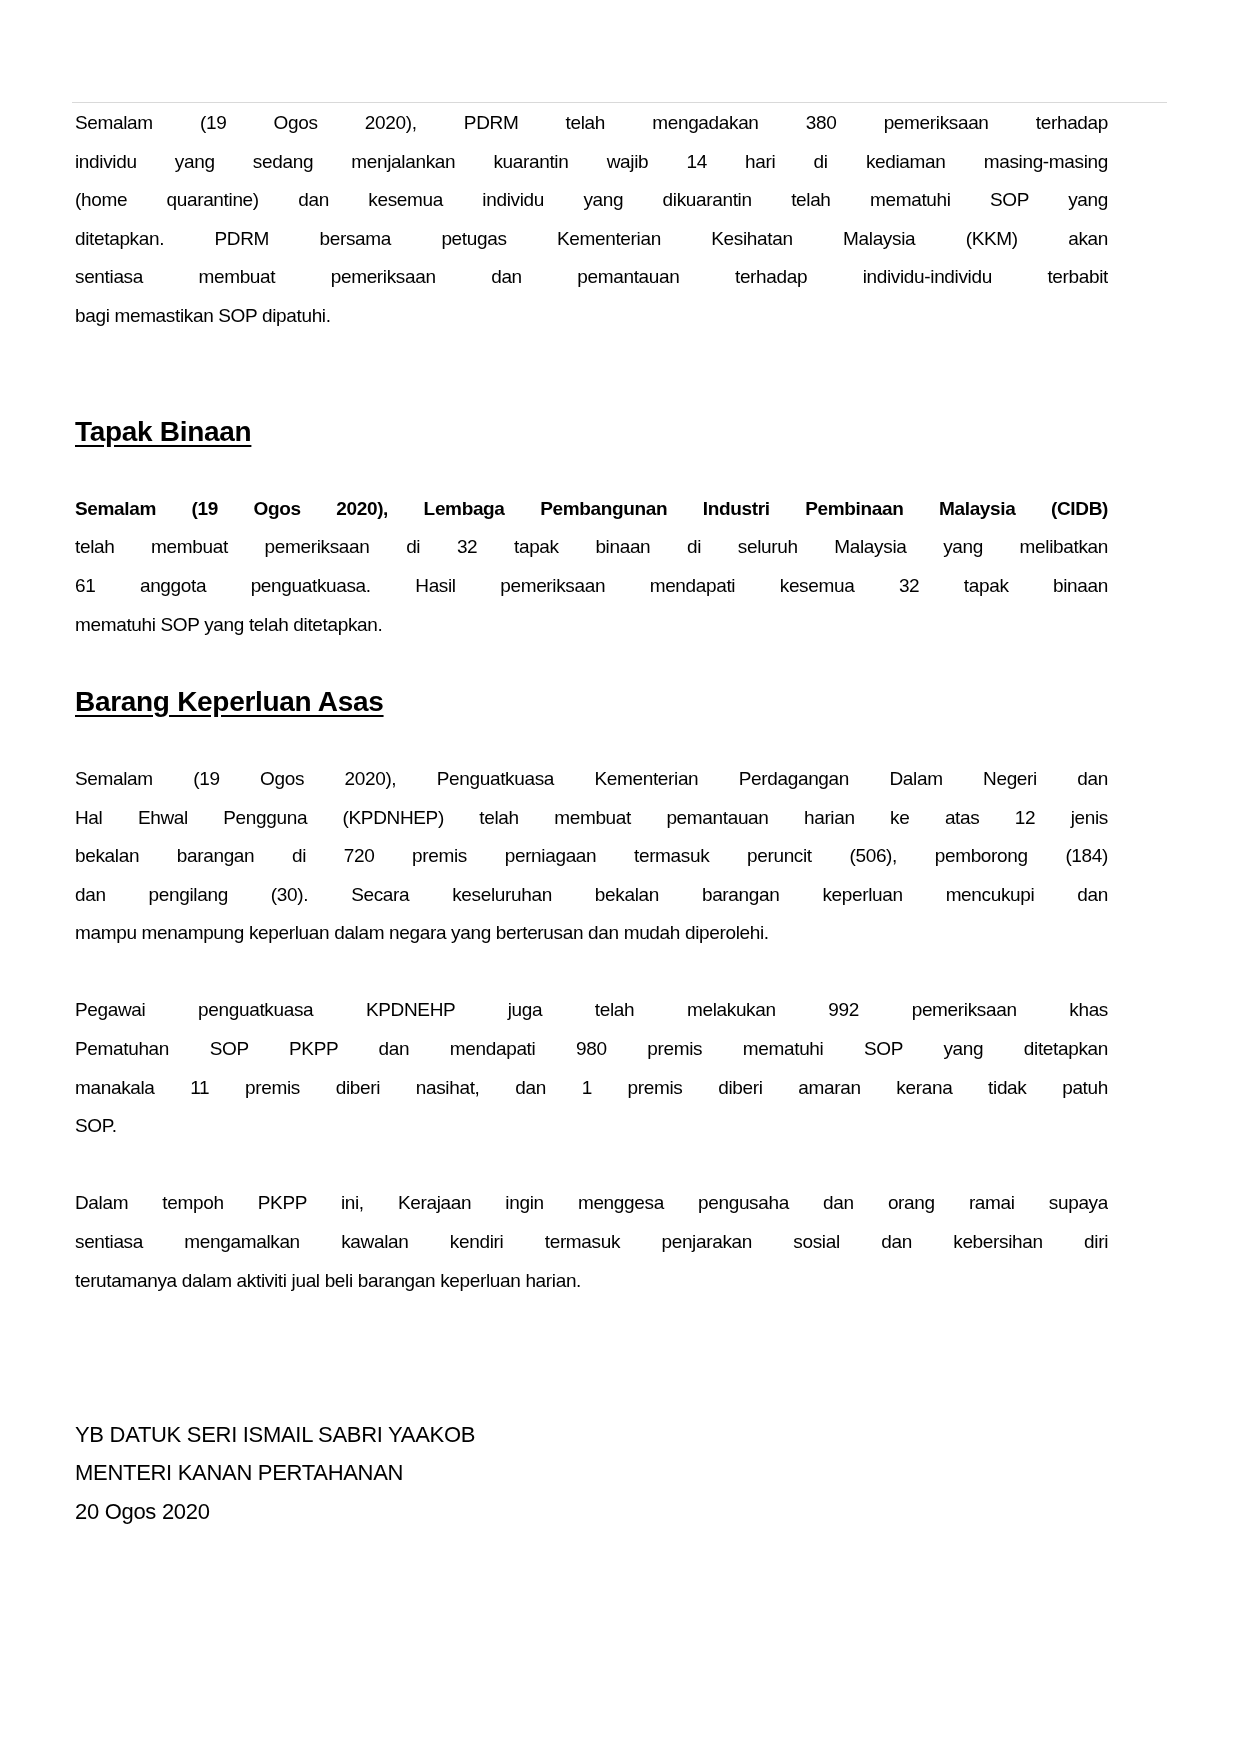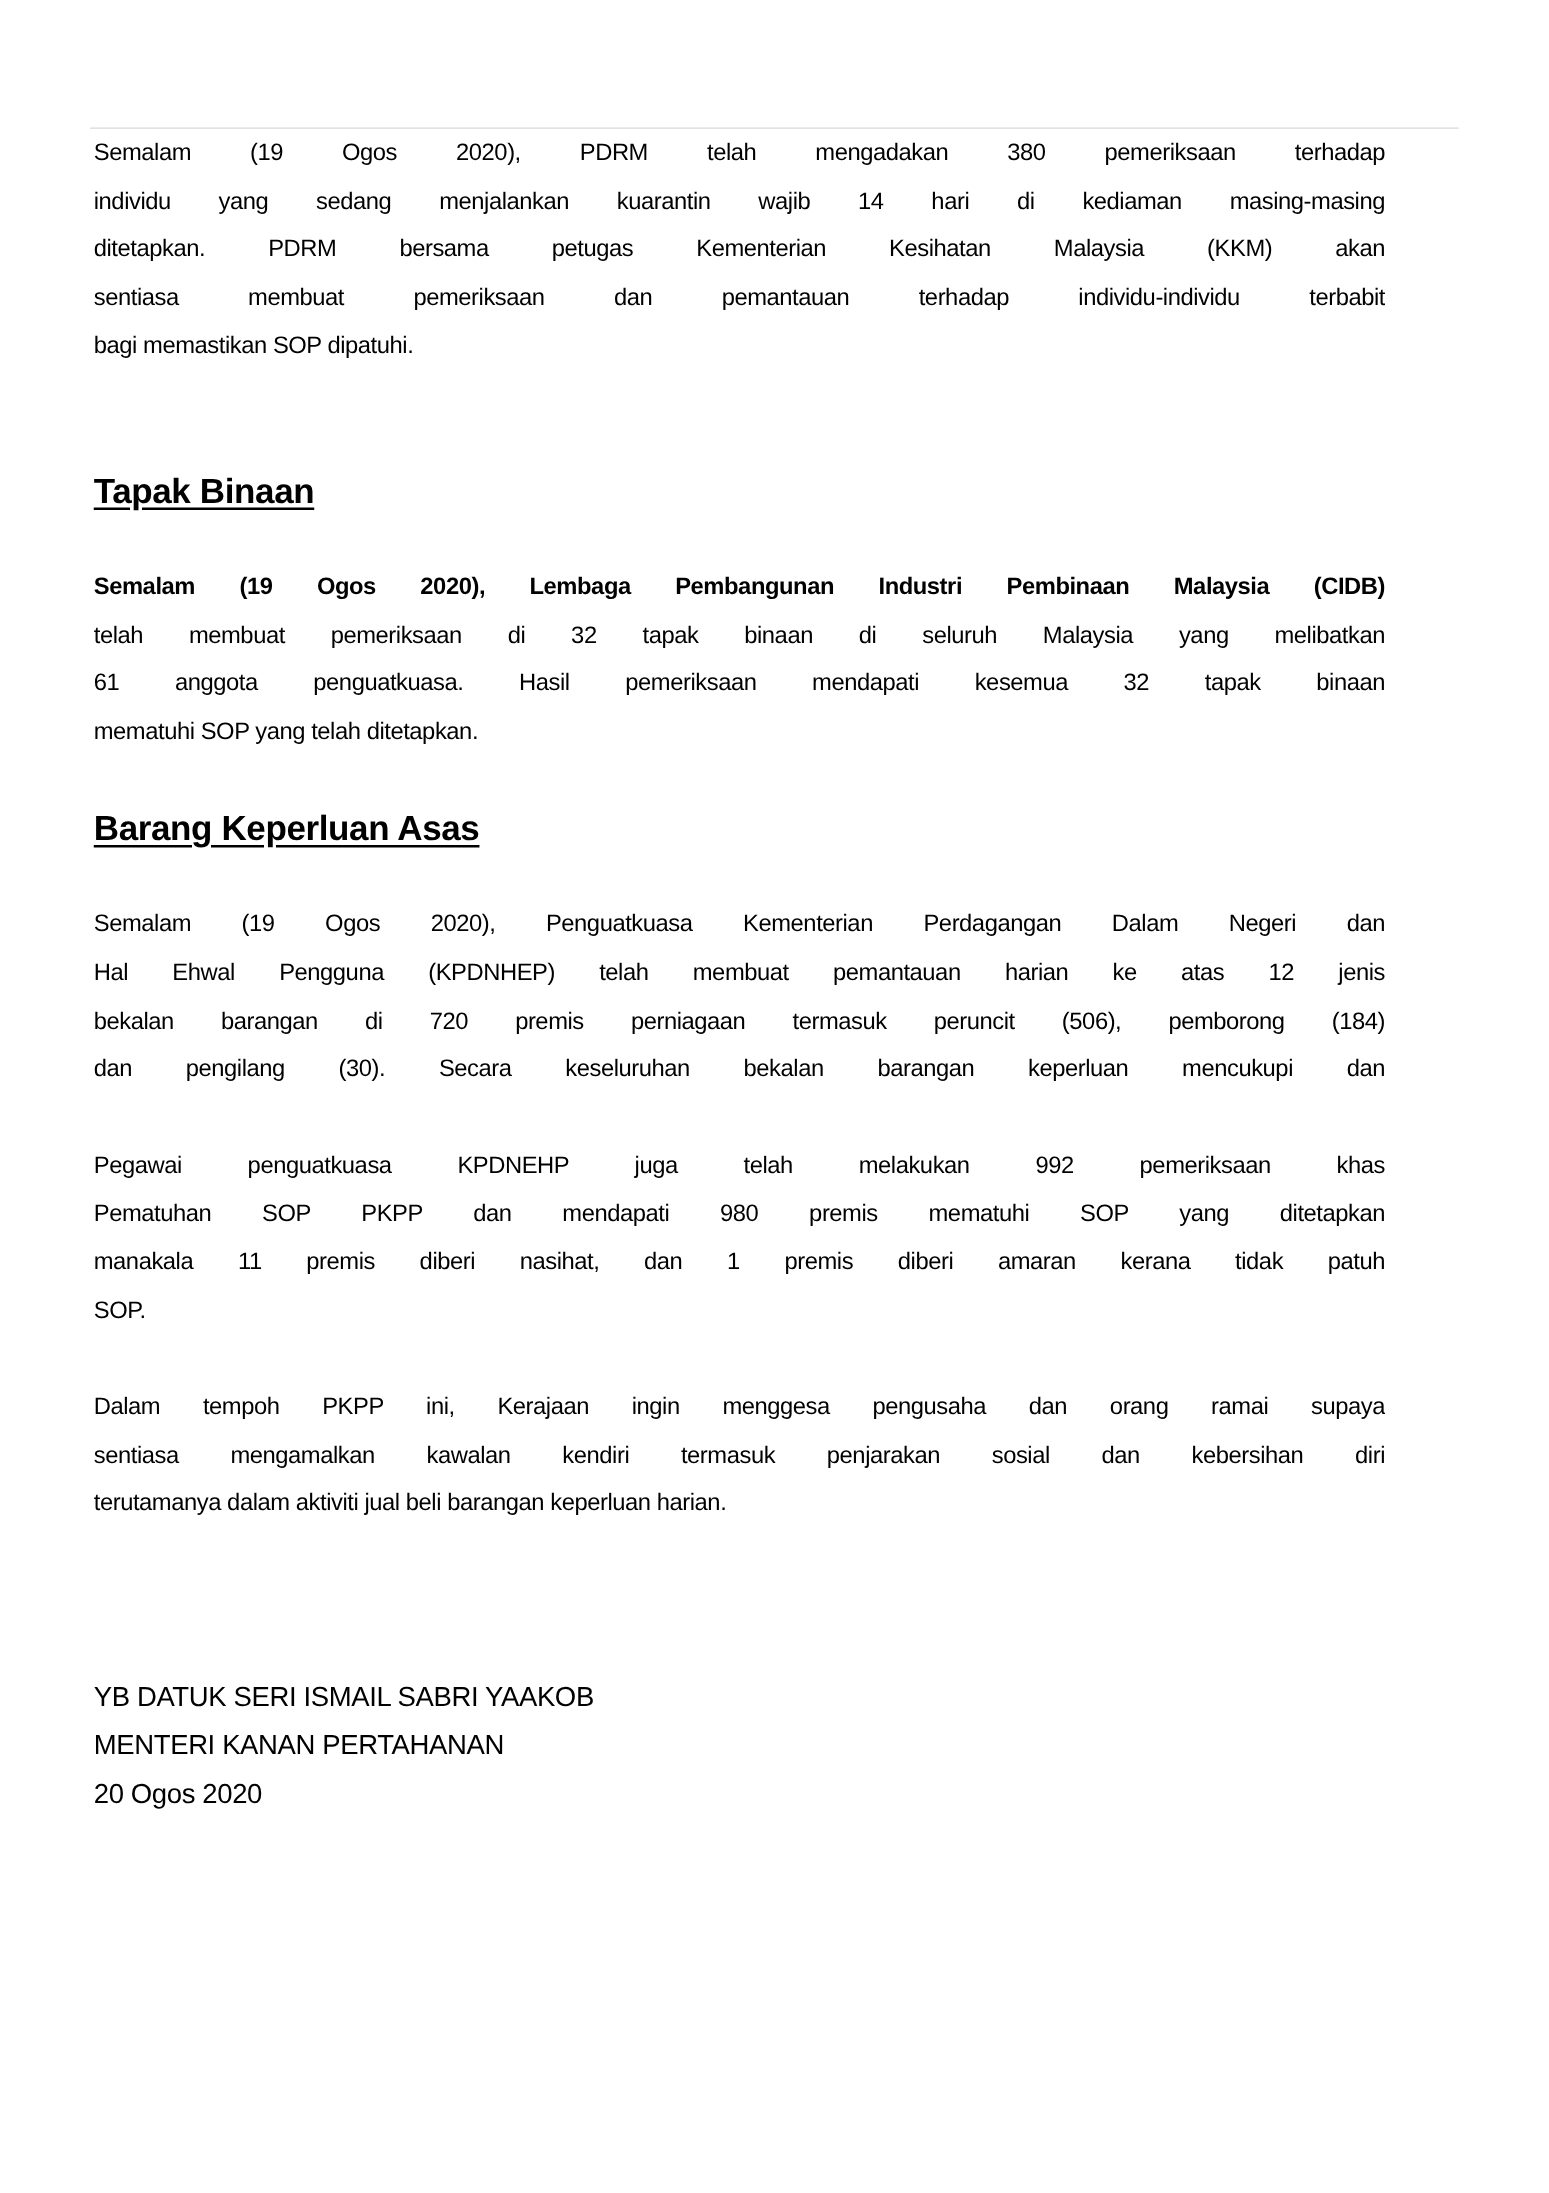--- a/index.html
+++ b/index.html
@@ -24,20 +24,21 @@
 </head>
 <body>
 
 <div class="rule"></div>
 
 <div class="content">
 
   <div class="para">
     <span class="line" style="white-space: normal; overflow: hidden;">Semalam (19 Ogos 2020), PDRM telah mengadakan 380 pemeriksaan terhadap</span>
     <span class="line" style="white-space: normal; overflow: hidden;">individu yang sedang menjalankan kuarantin wajib 14 hari di kediaman masing-masing</span>
+    <span class="line" style="white-space: normal; overflow: hidden;">(home quarantine) dan kesemua individu yang dikuarantin telah mematuhi SOP yang</span>
     <span class="line" style="white-space: normal; overflow: hidden;">ditetapkan. PDRM bersama petugas Kementerian Kesihatan Malaysia (KKM) akan</span>
     <span class="line" style="white-space: normal; overflow: hidden;">sentiasa membuat pemeriksaan dan pemantauan terhadap individu-individu terbabit</span>
     <span class="line last" style="white-space: normal; overflow: hidden;">bagi memastikan SOP dipatuhi.</span>
   </div>
 
   <div class="gap2"></div>
 
   <h2 class="heading">Tapak Binaan</h2>
   <div class="gap1"></div>
   <div class="para">
@@ -49,20 +50,21 @@
 
   <div class="gap1"></div>
 
   <h2 class="heading">Barang Keperluan Asas</h2>
   <div class="gap1"></div>
   <div class="para">
     <span class="line" style="white-space: normal; overflow: hidden;">Semalam (19 Ogos 2020), Penguatkuasa Kementerian Perdagangan Dalam Negeri dan</span>
     <span class="line" style="white-space: normal; overflow: hidden;">Hal Ehwal Pengguna (KPDNHEP) telah membuat pemantauan harian ke atas 12 jenis</span>
     <span class="line" style="white-space: normal; overflow: hidden;">bekalan barangan di 720 premis perniagaan termasuk peruncit (506), pemborong (184)</span>
     <span class="line" style="white-space: normal; overflow: hidden;">dan pengilang (30). Secara keseluruhan bekalan barangan keperluan mencukupi dan</span>
+    <span class="line last" style="white-space: normal; overflow: hidden;">mampu menampung keperluan dalam negara yang berterusan dan mudah diperolehi.</span>
   </div>
 
   <div class="gap1"></div>
 
   <div class="para">
     <span class="line" style="white-space: normal; overflow: hidden;">Pegawai penguatkuasa KPDNEHP juga telah melakukan 992 pemeriksaan khas</span>
     <span class="line" style="white-space: normal; overflow: hidden;">Pematuhan SOP PKPP dan mendapati 980 premis mematuhi SOP yang ditetapkan</span>
     <span class="line" style="white-space: normal; overflow: hidden;">manakala 11 premis diberi nasihat, dan 1 premis diberi amaran kerana tidak patuh</span>
     <span class="line last" style="white-space: normal; overflow: hidden;">SOP.</span>
   </div>

